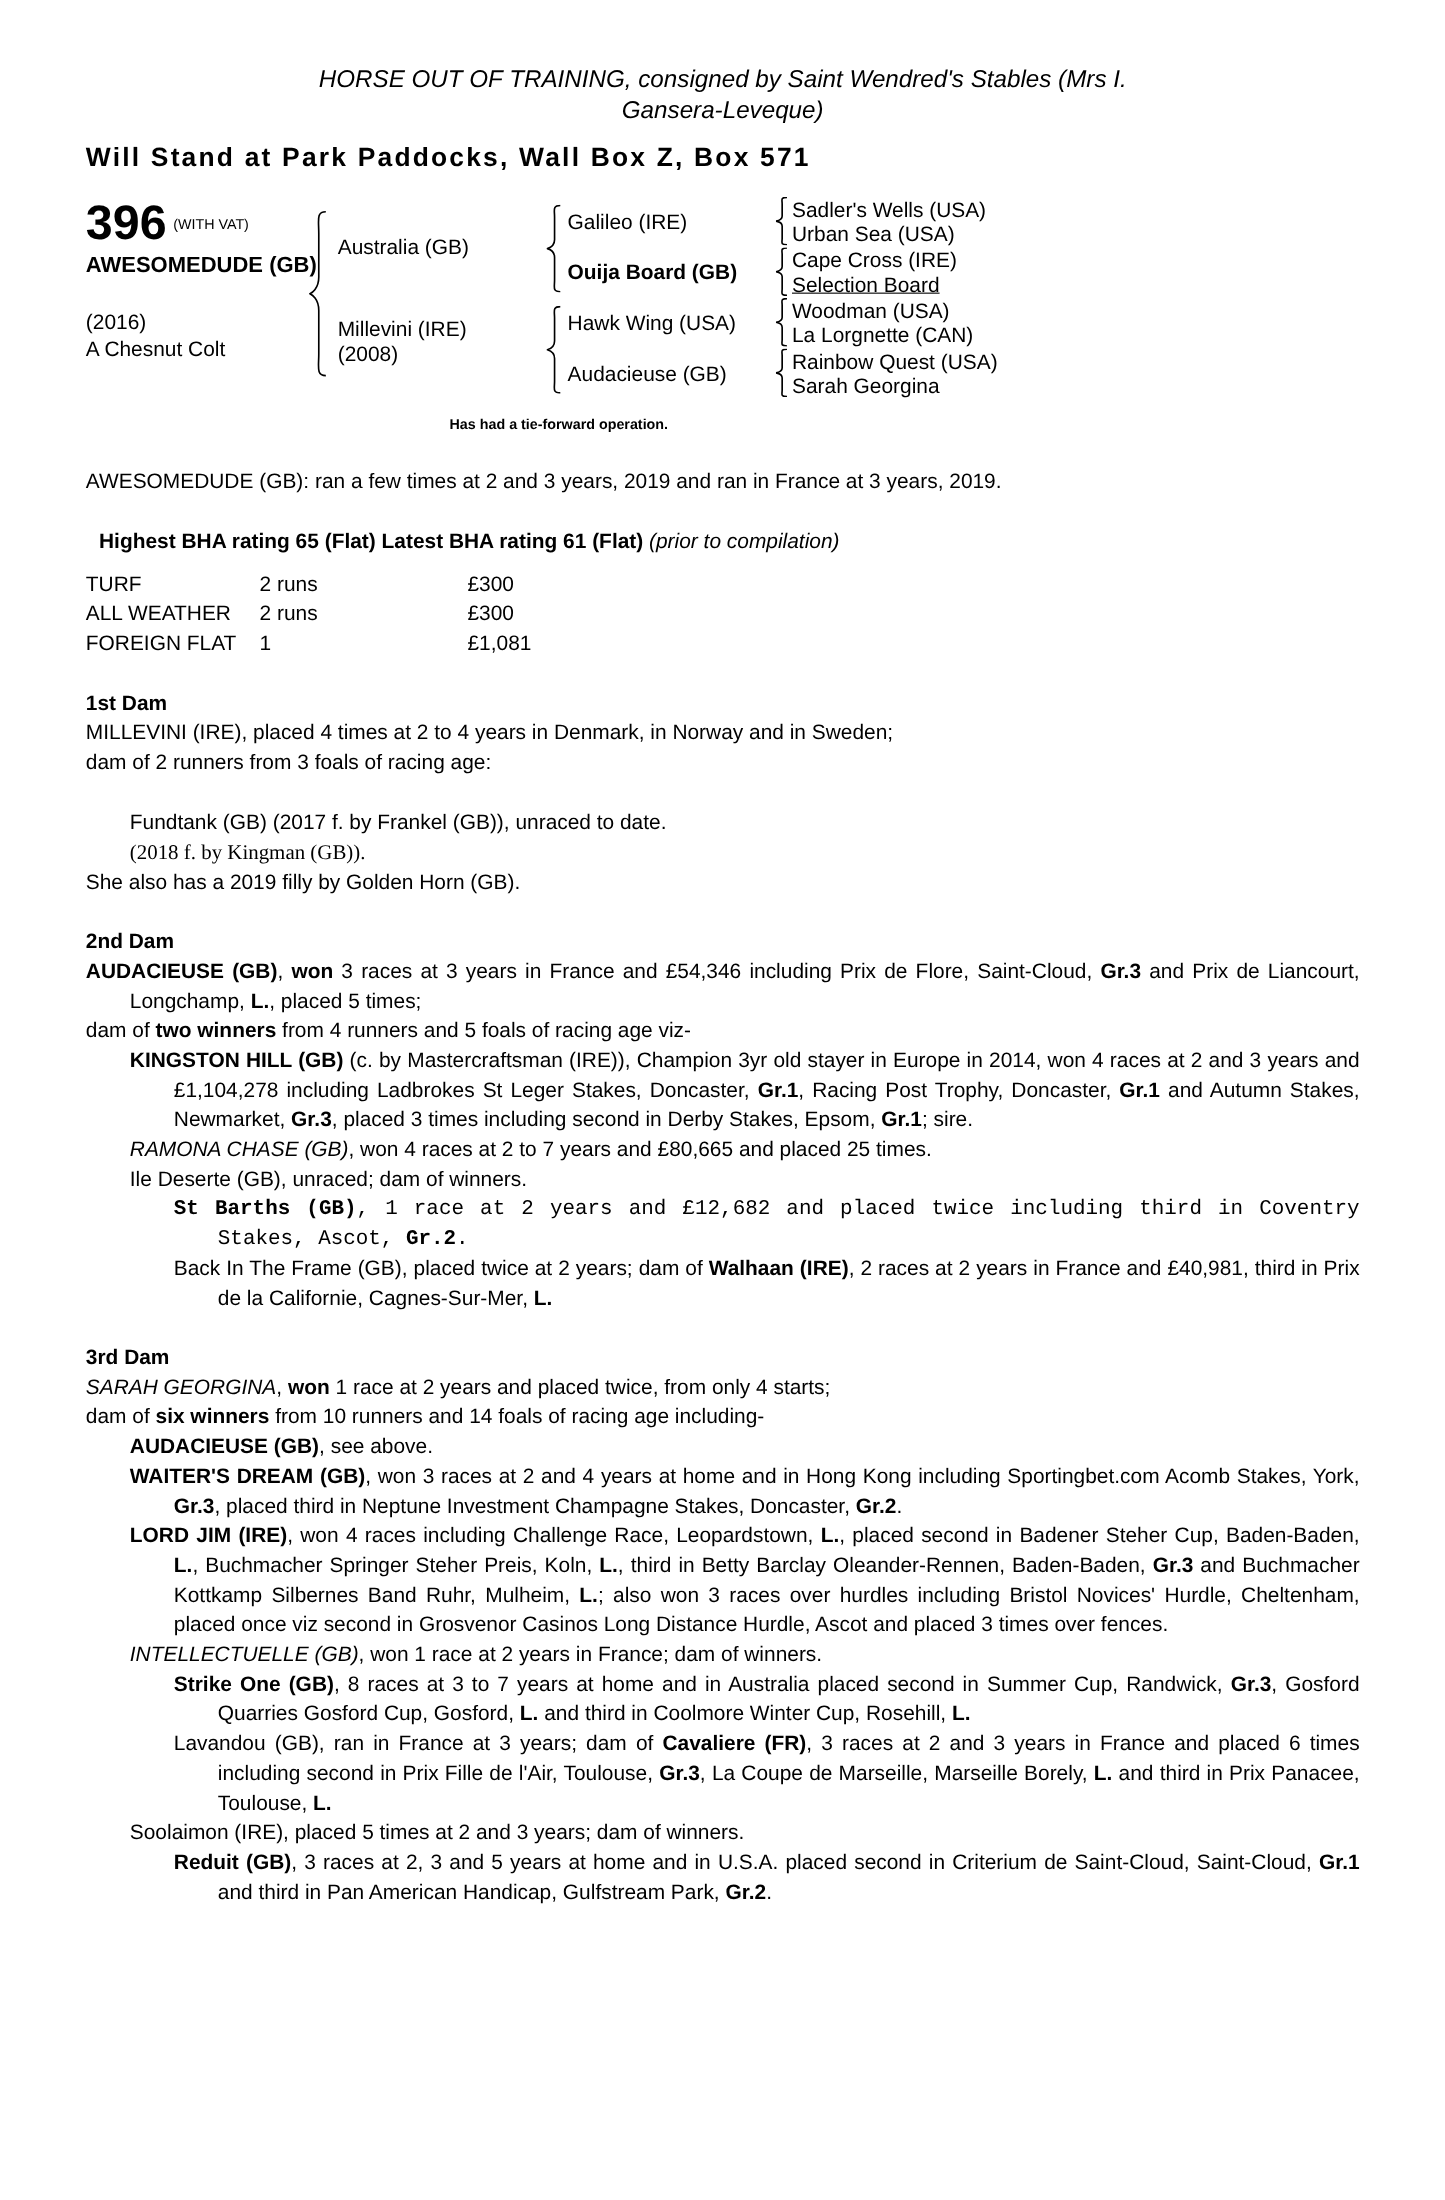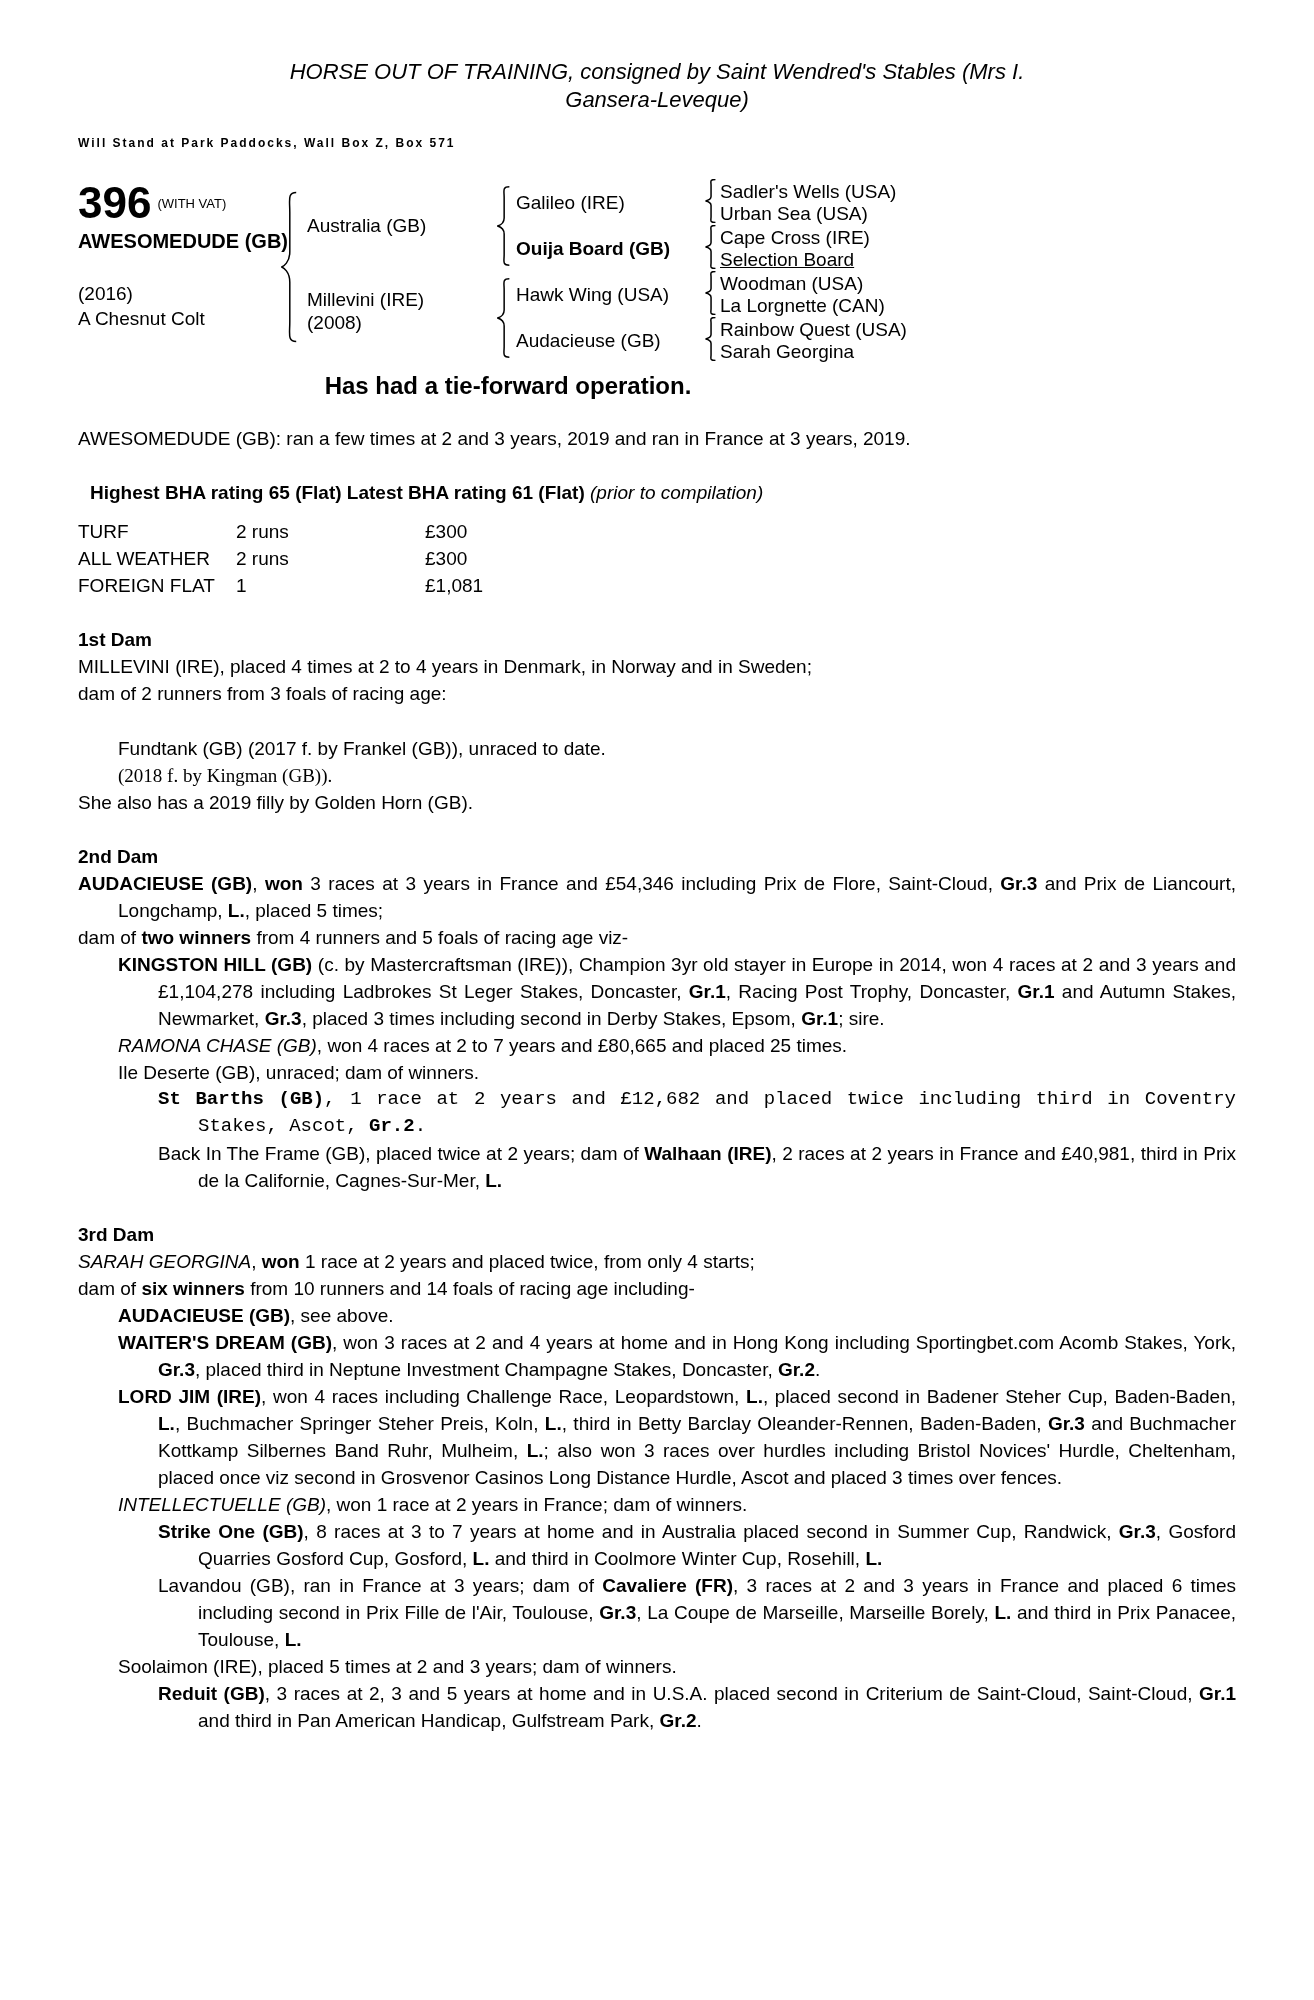--- a/index.html
+++ b/index.html
@@ -13,21 +13,21 @@
   .content{padding:58px 78px 40px 78px;}
 
   .title{
     text-align:center;font-style:italic;
     font-size:22px;line-height:28px;
   }
   .title span{display:block;}
 
   .stand{
     margin-top:16px;
-    font-weight:bold;font-size:12px;letter-spacing:2px;
+    font-weight:bold;font-size:24px;letter-spacing:2px;
   }
 
   
   .pedigree{position:relative;height:185px;margin-top:24px;}
   .pedigree .abs{position:absolute;white-space:nowrap;line-height:21px;}
   .lot-line{left:0;top:2px;}
   .lot-number{font-size:44px;font-weight:bold;line-height:40px;vertical-align:middle;}
   .lot-vat{font-size:13px;margin-left:6px;}
   .horse-name{left:0;top:50px;font-weight:bold;font-size:20px;line-height:24px;white-space:normal;width:200px;}
   .horse-year{left:0;top:102px;}
@@ -53,21 +53,21 @@
   .brace-main{left:203px;top:10px;}
   .brace-mid1{left:419px;top:5px;}
   .brace-mid2{left:419px;top:97px;}
   .brace-s1{left:627px;top:-2px;}
   .brace-s2{left:627px;top:44px;}
   .brace-s3{left:627px;top:90px;}
   .brace-s4{left:627px;top:136px;}
 
   .note{
     width:860px;text-align:center;font-weight:bold;
-    margin-top:6px;font-size:24px;
+    margin-top:6px;font-size:13px;
   }
 
   .para{margin:0;text-align:justify;}
   .b{font-weight:bold;}
   .i{font-style:italic;}
 
   .intro{margin-top:26px;padding-left:40px;text-indent:-40px;}
 
   .rating{margin-top:27px;}
   .rating-heading{margin:12px;}

